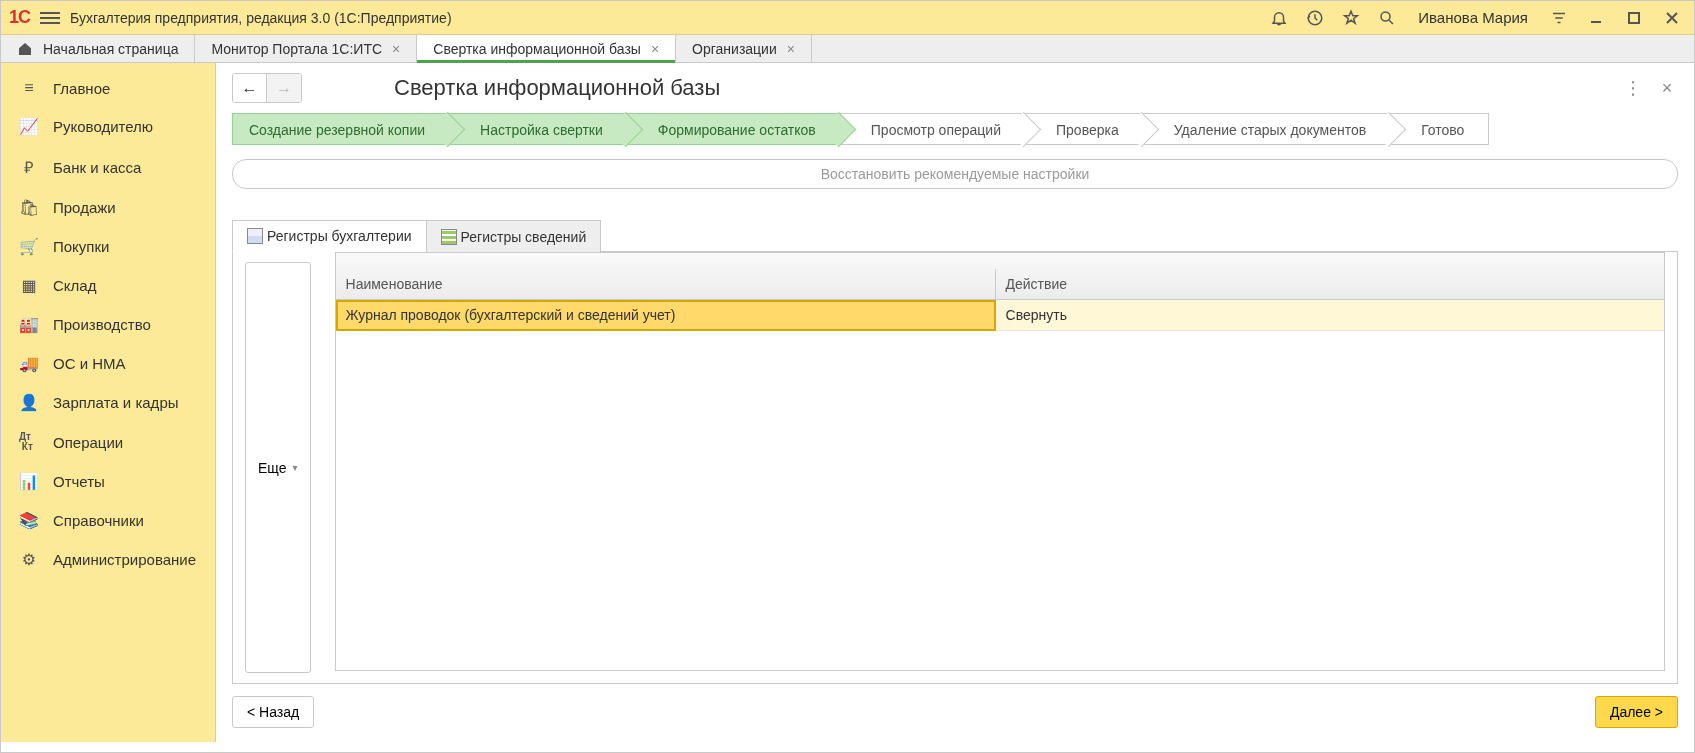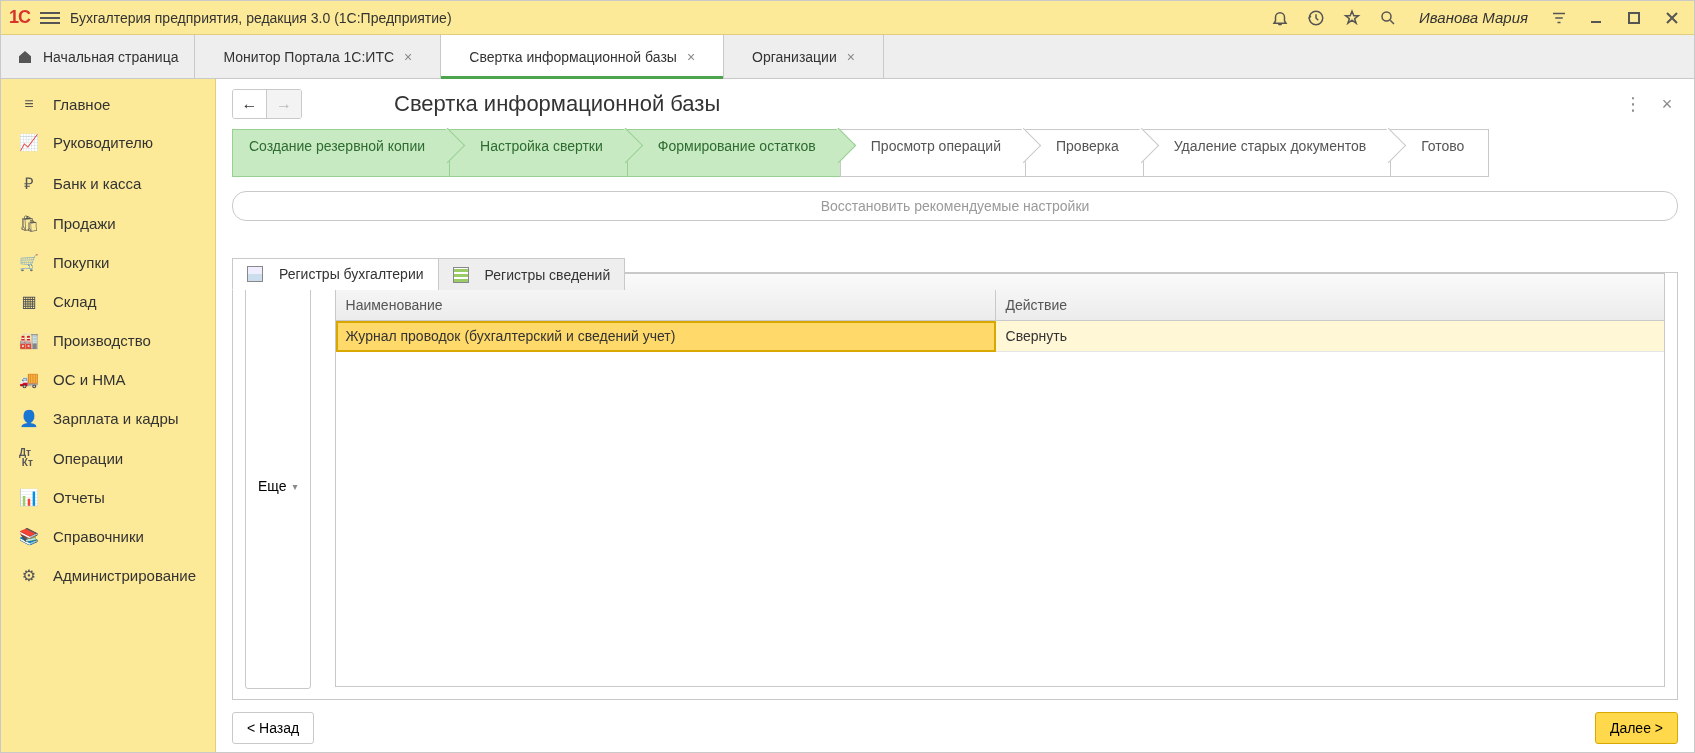--- a/index.html
+++ b/index.html
@@ -5,57 +5,57 @@
   * { box-sizing: border-box; margin: 0; padding: 0; font-family: Arial, "Helvetica Neue", Helvetica, sans-serif; }
   body { width: 1695px; height: 753px; background: #fff; font-size: 14px; color: #333; overflow: hidden; border: 1px solid #c9c9c9;}
   
   .titlebar { height: 34px; background: #fdea98; display: flex; align-items: center; padding: 0 8px; gap: 10px; border-bottom: 1px solid #e0ce7e;}
   .titlebar .logo { font-weight: bold; color: #d7342b; font-size: 18px; letter-spacing: -1px; }
   .titlebar .hamburger-icon { width:20px; display:flex; flex-direction:column; gap:3px; cursor:pointer;}
   .titlebar .hamburger-icon span { height:2px; background:#555; }
   .titlebar .title { flex: 0 0 auto; color:#333; font-size:14px;}
   .titlebar .spacer { flex: 1 1 auto; }
   .titlebar .icon-btn { width:26px; height:26px; display:flex; align-items:center; justify-content:center; color:#555; cursor:pointer; font-size:18px; }
-  .titlebar .user { padding:0 8px; font-size:15px; color:#333;font-style:italic; }
+  .titlebar .user { padding:0 8px; font-size:15px; color:#333; }
   .titlebar .winbtn { width:28px; height:26px; display:flex; align-items:center; justify-content:center; color:#555; cursor:pointer;}
   
-  .tabbar { height: 44px; background: #eeeeee; border-bottom: 1px solid #c9c9c9; display:flex; align-items:stretch;}
+  .tabbar { height: 28px; background: #eeeeee; border-bottom: 1px solid #c9c9c9; display:flex; align-items:stretch;}
   .tabbar .home-tab { display:flex; align-items:center; gap:10px; padding:0 16px; border-right:1px solid #c9c9c9; cursor:pointer; background:#eeeeee;}
-  .tabbar .tab { display:flex; align-items:center; gap:10px; padding:0 28px; border-right:1px solid #c9c9c9; cursor:pointer; background:#eeeeee; position:relative;}
+  .tabbar .tab { display:flex; align-items:center; gap:10px; padding:0 16px; border-right:1px solid #c9c9c9; cursor:pointer; background:#eeeeee; position:relative;}
   .tabbar .tab.active { background:#fff; border-bottom: 0; }
   .tabbar .tab.active::after { content:""; position:absolute; left:0; right:0; bottom:-1px; height:3px; background:#4ca54c; }
   .tabbar .tab .close { color:#888; font-size:14px; cursor:pointer; }
   
   .body { display:flex; height: calc(753px - 34px - 40px); }
   .sidebar { width: 215px; background:#fdea98; border-right:1px solid #e0ce7e; padding-top:6px;}
   .sidebar .item { display:flex; align-items:center; gap:14px; padding:10px 18px; cursor:pointer; color:#333; font-size:15px;}
   .sidebar .item .icn { width:20px; text-align:center; color:#555; font-size:16px;}
   .content { flex:1; background:#fff; display:flex; flex-direction:column; padding:10px 16px 14px 16px; position:relative;}
   
   .c-header { display:flex; align-items:center; gap:12px; margin-bottom:10px;}
   .navbtns { display:flex; border:1px solid #c9c9c9; border-radius:3px; overflow:hidden;}
   .navbtns button { width:34px; height:28px; border:none; background:#fff; cursor:pointer; color:#333; font-size:16px;}
   .navbtns button:first-child { border-right:1px solid #c9c9c9;}
   .navbtns button:last-child { color:#bbb; background:#f3f3f3; cursor:not-allowed;}
   .c-title { font-size:22px; font-weight:400; margin-left:80px;}
   .c-header .right { margin-left:auto; display:flex; gap:12px;}
   .c-header .right .ibtn { width:22px; height:22px; color:#888; cursor:pointer; font-size:18px; display:flex; align-items:center; justify-content:center;}
   
   .wizard { display:flex; margin-bottom:14px; }
-  .step { position:relative; height:48px; line-height:32px; padding:0 24px 0 30px; border:1px solid #c9c9c9; margin-right:-1px; color:#555; background:#fff; cursor:pointer; font-size:14px;}
+  .step { position:relative; height:32px; line-height:32px; padding:0 24px 0 30px; border:1px solid #c9c9c9; margin-right:-1px; color:#555; background:#fff; cursor:pointer; font-size:14px;}
   .step:first-child { padding-left:16px;}
   .step.done { background:#c7eac3; border-color:#98cf95; color:#2e6b2e;}
   .step::after { content:""; position:absolute; right:-11px; top:3px; width:24px; height:24px; transform:rotate(45deg); background:inherit; border-top:1px solid #c9c9c9; border-right:1px solid #c9c9c9; z-index:1;}
   .step.done::after { border-color:#98cf95; }
   .step:last-child::after { display:none;}
   
-  .restore-btn { display:inline-block; padding:6px 14px; border:1px solid #c9c9c9; border-radius:14px; color:#9a9a9a; background:#fff; cursor:not-allowed; margin-bottom:19px; font-size:14px;}
+  .restore-btn { display:inline-block; padding:6px 14px; border:1px solid #c9c9c9; border-radius:14px; color:#9a9a9a; background:#fff; cursor:not-allowed; margin-bottom:30px; font-size:14px;}
   
   .subtabs { display:flex; border-bottom:1px solid #c9c9c9; }
-  .subtab { display:flex; align-items:center; gap:16px; padding:7px 14px; border:1px solid #c9c9c9; border-bottom:none; margin-right:-1px; background:#eeeeee; cursor:pointer; font-size:14px; position:relative; top:18px;}
+  .subtab { display:flex; align-items:center; gap:4px; padding:7px 14px; border:1px solid #c9c9c9; border-bottom:none; margin-right:-1px; background:#eeeeee; cursor:pointer; font-size:14px; position:relative; top:1px;}
   .subtab.active { background:#fff; border-bottom:1px solid #fff; font-weight:500;}
   .subtab .ticon { width:16px; height:16px; border:1px solid #888; display:inline-block; background:linear-gradient(to bottom,#eef 50%,#cde 50%);}
   .st-green { background:linear-gradient(to right,#6c6 50%,#39c 50%) !important;}
   .st-grid { background:repeating-linear-gradient(0deg,#9c6,#9c6 3px,#fff 3px,#fff 5px) !important;}
   
   .table-area { border:1px solid #c9c9c9; border-top:none; flex:1; display:flex; flex-direction:row; min-height:0;}
   .tbl-toolbar { display:flex; justify-content:flex-end; padding:10px 12px; }
   .more-btn { border:1px solid #c9c9c9; border-radius:3px; padding:5px 12px; background:#fff; cursor:pointer; font-size:14px; display:flex; align-items:center; gap:6px;}
   .more-btn .dd { font-size:10px; color:#888;}
   .grid { border:1px solid #c9c9c9; margin:0 12px 12px 12px; flex:1; overflow:auto; }

